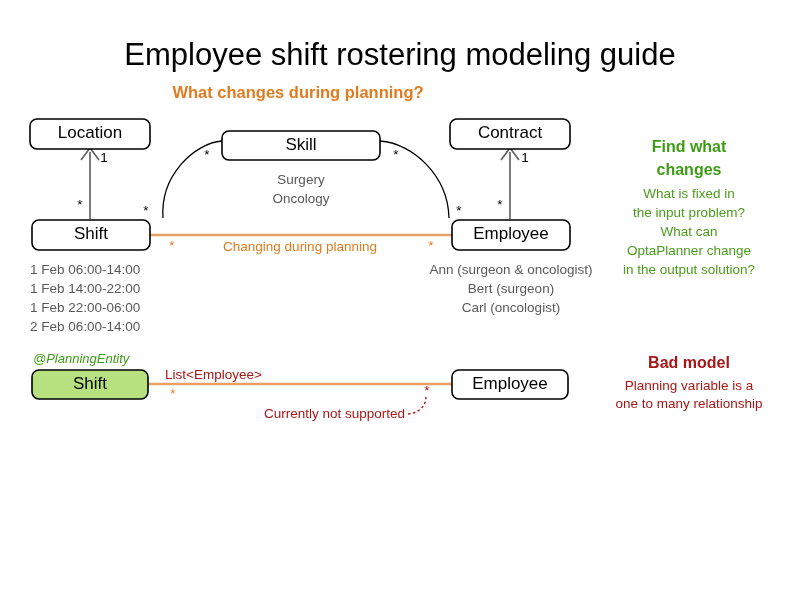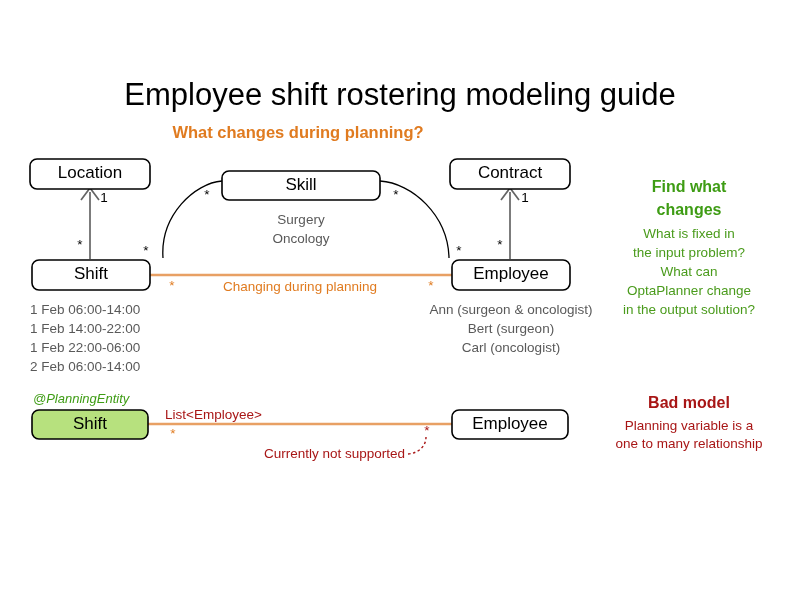--- a/index.html
+++ b/index.html
@@ -12,21 +12,20 @@
     background: #ffffff;
     font-family: "Liberation Sans", sans-serif;
     overflow: hidden;
     position: relative;
   }
   #stage {
     position: absolute;
     left: 0; top: 0;
     width: 800px;
     height: 475px;
-    margin-top: 40px;
   }
   svg.diagram {
     position: absolute;
     left: 0; top: 0;
     width: 800px;
     height: 600px;
   }
   text { dominant-baseline: middle; }
   .title-text {
     font-size: 31px;

